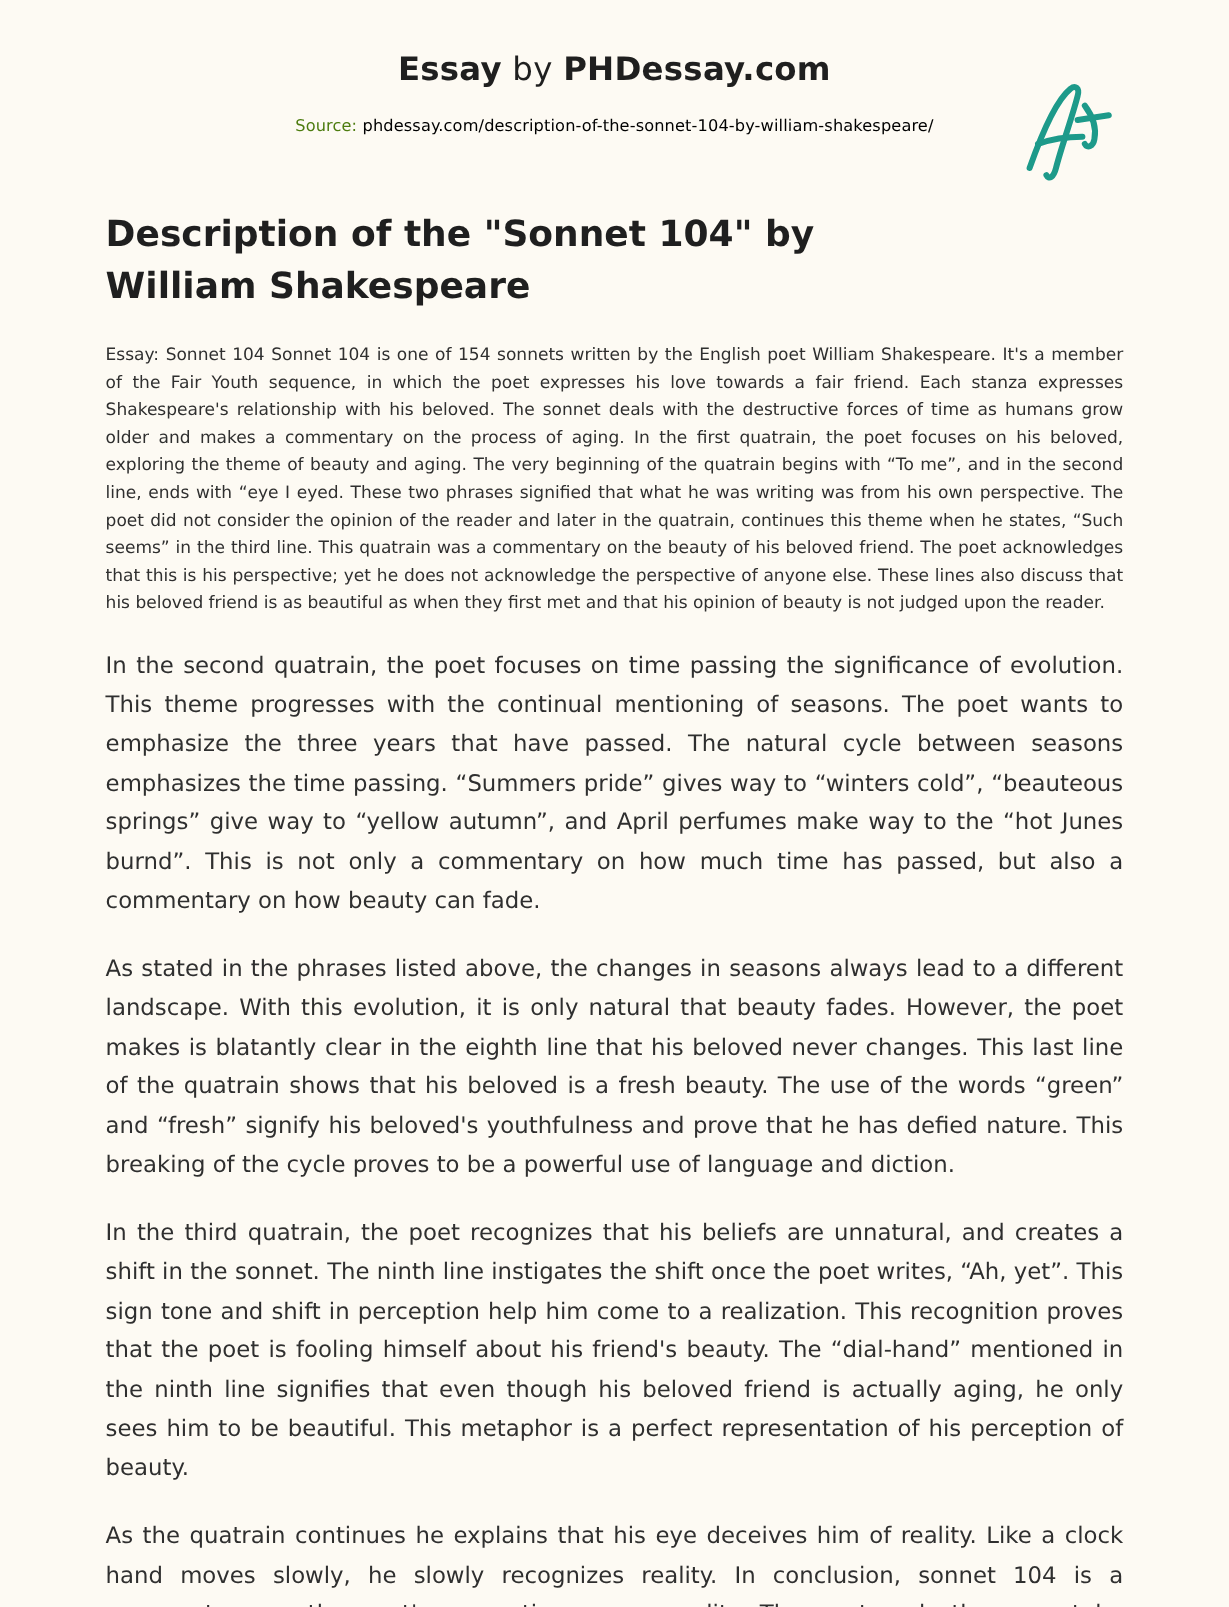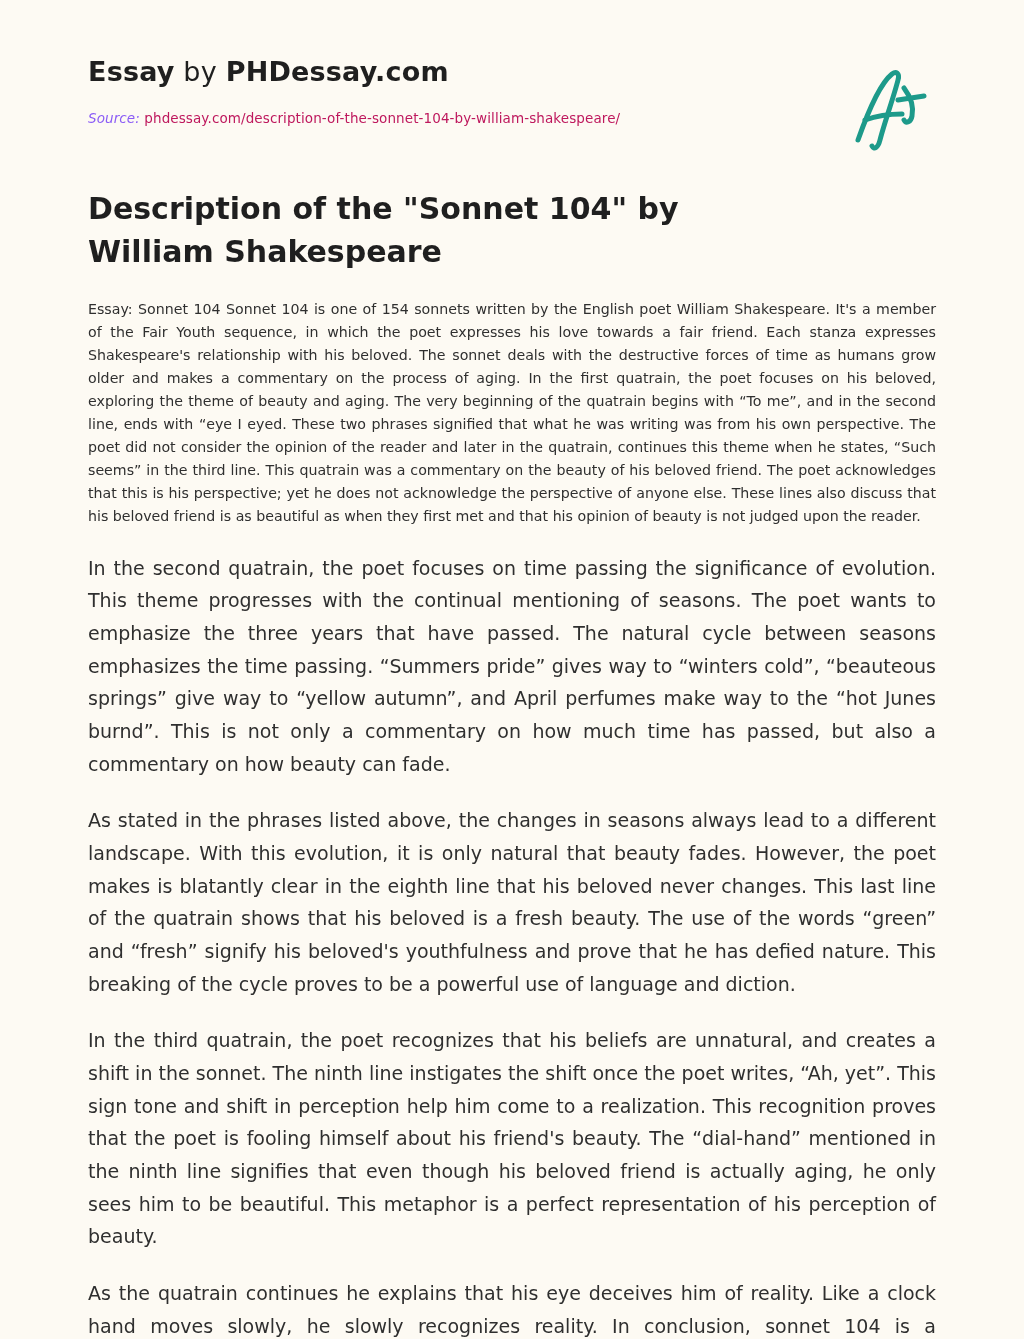--- a/index.html
+++ b/index.html
@@ -16,21 +16,22 @@
   .page {
     position: relative;
     width: 1024px;
     min-height: 1339px;
     box-sizing: border-box;
     padding: 0 88px;
     background: #fdfaf3;
   }
   
   .header {
-    padding-top: 56px;
+    padding-top: 43px;
+    text-align: center;
   }
   .brand {
     font-size: 27px;
     font-weight: bold;
     color: #1f1f1f;
     letter-spacing: 0.2px;
     line-height: 1.2;
   }
   .brand .brand-essay {
     font-weight: bold;
@@ -38,25 +39,24 @@
   .brand .brand-by {
     font-weight: normal;
   }
   .source-line {
     margin-top: 22px;
     font-size: 13.5px;
     color: #8a8a8a;
     letter-spacing: 0.1px;
   }
   .source-line .source-label {
-    color: #8b5cf6;
-    font-style: italic;
+    color: #4d7c0f;
   }
   .source-line .source-url {
-    color: #be185d;
+    color: #000000;
     text-decoration: none;
   }
   .logo {
     position: absolute;
     top: 62px;
     right: 88px;
     width: 96px;
     height: 96px;
     display: flex;
     align-items: center;

